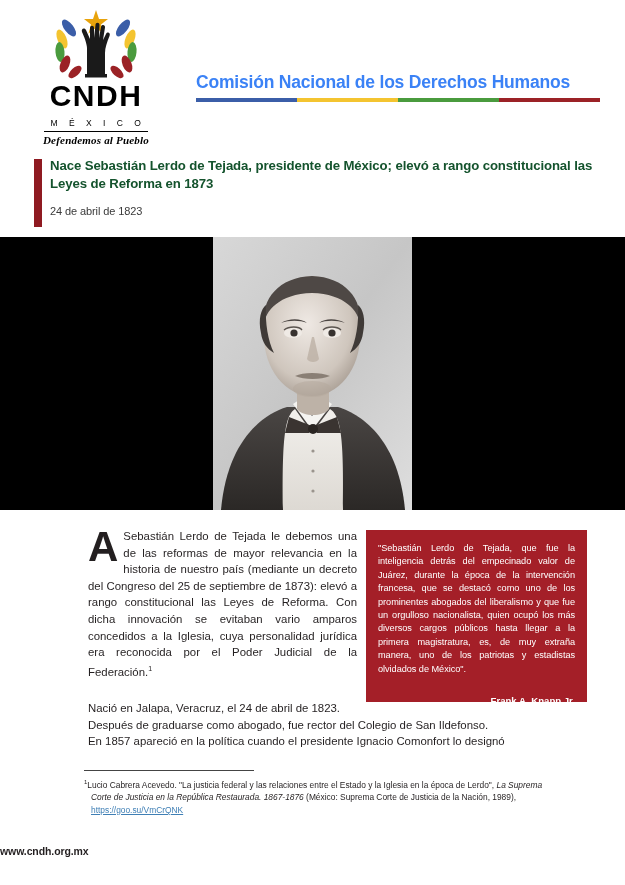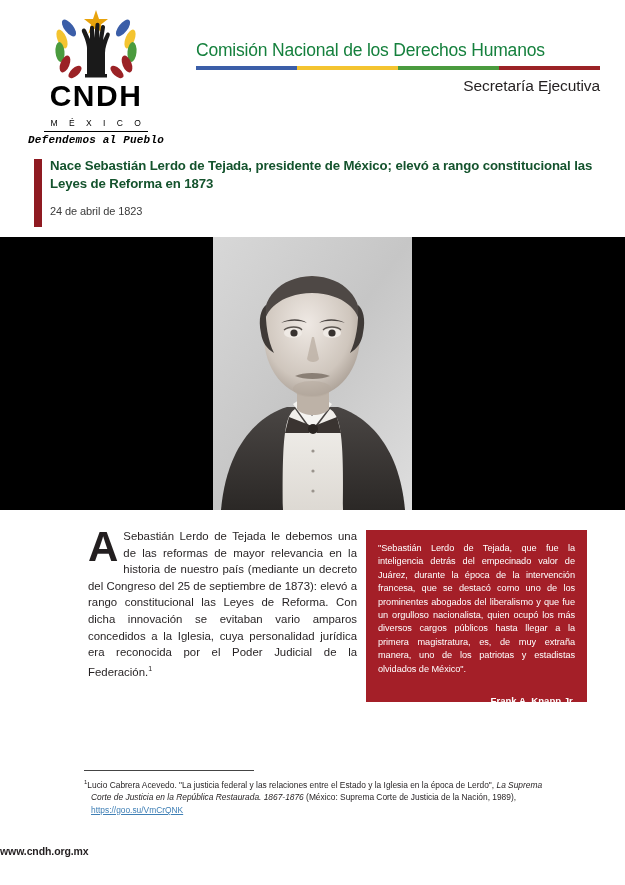--- a/index.html
+++ b/index.html
@@ -58,41 +58,42 @@
     padding-left: 4px;
   }
   .logo-rule {
     width: 104px;
     height: 1px;
     background: #000;
     margin: 3px auto 2px auto;
   }
   .logo-tag {
     text-align: center;
-    font-family: Liberation Mono, monospace;
+    font-family: Liberation Serif, serif;
     font-style: italic;
     font-weight: bold;
     font-size: 11px;
     color: #000;
     letter-spacing: 0.2px;
   }
 
   .org-block {
     position: absolute;
     left: 196px;
     top: 40px;
     width: 404px;
   }
   .org-title {
     font-size: 17.5px;
-    font-weight: normal;
-    color: #15803d;
+    font-weight: bold;
+    color: #3b82f6;
     letter-spacing: -0.2px;
     text-align: left;
     white-space: nowrap;
+    margin-top: 32px;
   }
   .org-colorbar {
     display: flex;
     width: 404px;
     height: 4px;
     margin-top: 5px;
   }
   .org-colorbar span { display: block; height: 4px; flex: 1 1 25%; }
   .org-sub {
     margin-top: 7px;
@@ -301,21 +302,20 @@
   </div>
 
   <div class="org-block">
     <div class="org-title">Comisión Nacional de los Derechos Humanos</div>
     <div class="org-colorbar">
       <span style="background:#3b5ea8"></span>
       <span style="background:#f4c430"></span>
       <span style="background:#4a9b3e"></span>
       <span style="background:#9b2226"></span>
     </div>
-    <div class="org-sub">Secretaría Ejecutiva</div>
   </div>
 </div>
 
 <div class="title-band">
   <div class="title-bar"></div>
   <div class="title-text">Nace Sebastián Lerdo de Tejada, presidente de México; elevó a rango constitucional las Leyes de Reforma en 1873</div>
   <div class="title-date">24 de abril de 1823</div>
 </div>
 
 <div class="image-band">
@@ -391,20 +391,25 @@
   <div class="quotebox">
     <div class="qtext">"Sebastián Lerdo de Tejada, que fue la inteligencia detrás del empecinado valor de Juárez, durante la época de la intervención francesa, que se destacó como uno de los prominentes abogados del liberalismo y que fue un orgulloso nacionalista, quien ocupó los más diversos cargos públicos hasta llegar a la primera magistratura, es, de muy extraña manera, uno de los patriotas y estadistas olvidados de México".</div>
     <div class="qauthor">Frank A. Knapp Jr.</div>
     <div class="qrole">Historiador</div>
   </div>
 
   <div class="body-col">
     <span class="dropcap">A</span><span>Sebastián Lerdo de Tejada le debemos una de las reformas de mayor relevancia en la historia de nuestro país (mediante un decreto del Congreso del 25 de septiembre de 1873): elevó a rango constitucional las Leyes de Reforma. Con dicha innovación se evitaban vario amparos concedidos a la Iglesia, cuya personalidad jurídica era reconocida por el Poder Judicial de la Federación.</span><span class="sup">1</span>
   </div>
 
+  <div class="body-wide">
+    <p>Nació en Jalapa, Veracruz, el 24 de abril de 1823.</p>
+    <p>Después de graduarse como abogado, fue rector del Colegio de San Ildefonso.</p>
+    <p>En 1857 apareció en la política cuando el presidente Ignacio Comonfort lo designó</p>
+  </div>
 </div>
 
 <div class="footnote">
   <div class="footnote-rule"></div>
   <div class="footnote-text"><span class="sup">1</span><span>Lucio Cabrera Acevedo. </span><span>"La justicia federal y las relaciones entre el Estado y la Iglesia en la época de Lerdo", </span><span class="it">La Suprema Corte de Justicia en la República Restaurada. 1867-1876</span><span> (México: Suprema Corte de Justicia de la Nación, 1989), </span><a class="lnk" href="#">https://goo.su/VmCrQNK</a></div>
 </div>
 
 <div class="footer">www.cndh.org.mx</div>
 
 </body></html>

